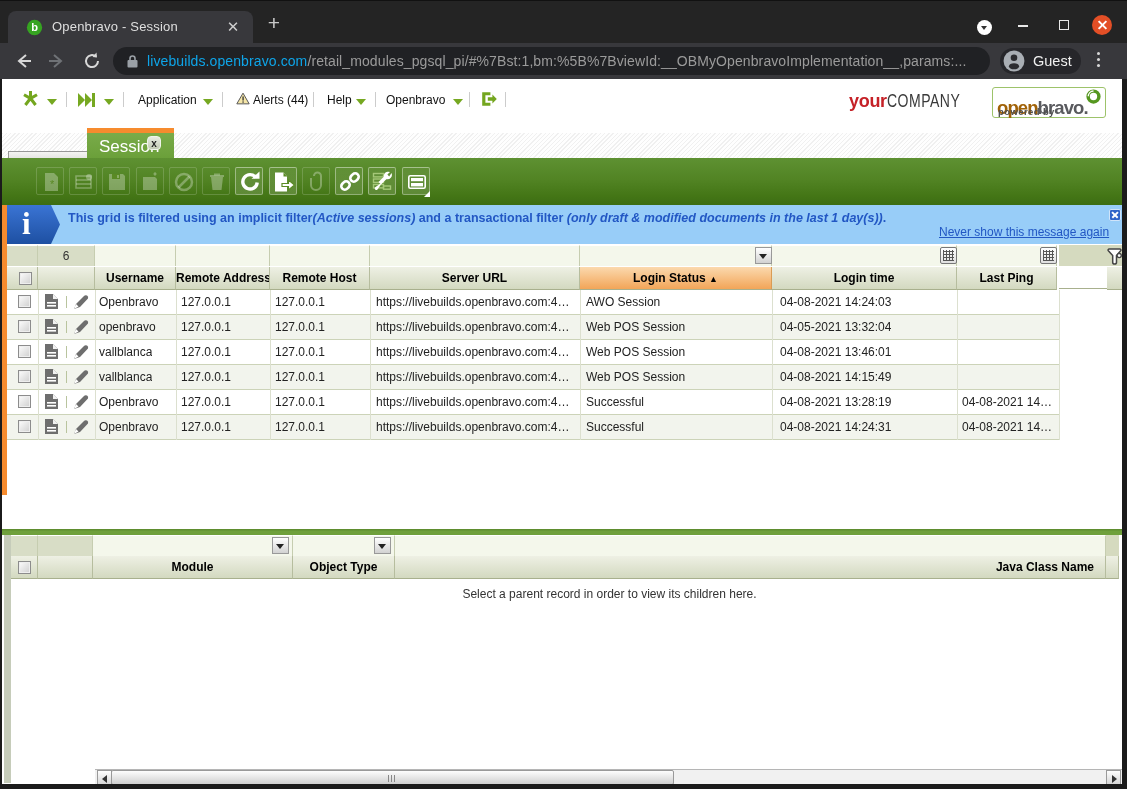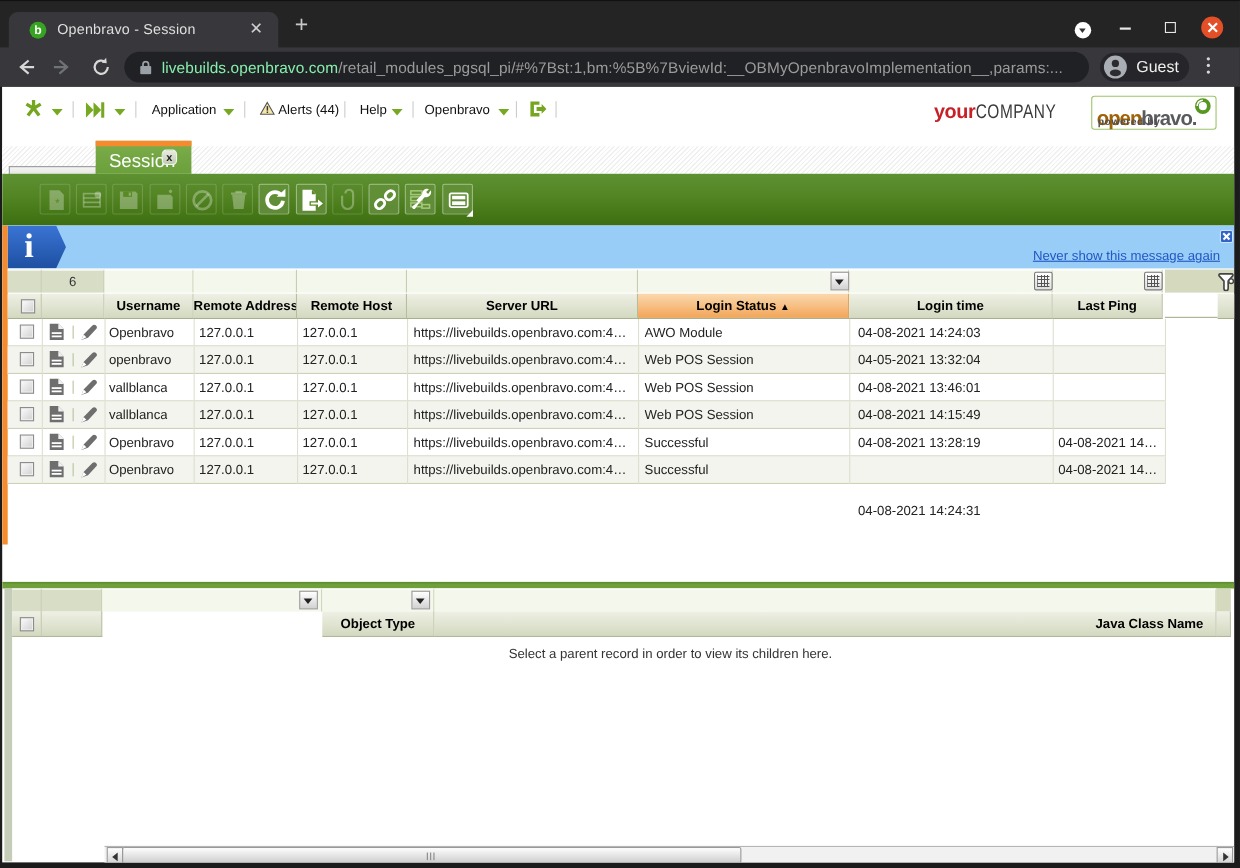--- a/index.html
+++ b/index.html
@@ -19,21 +19,21 @@
 #wc-min { position:absolute; left:1018px; top:24px; width:10px; height:2px; background:#e8e8e8; }
 #wc-max { position:absolute; left:1059px; top:19px; width:10px; height:10px; border:1.4px solid #e8e8e8; }
 #wc-close { position:absolute; left:1092px; top:14px; width:20px; height:20px; border-radius:50%; background:#e34f26; }
 #wc-close:before, #wc-close:after { content:""; position:absolute; left:4.5px; top:9px; width:11px; height:2px; background:#fff; }
 #wc-close:before { transform:rotate(45deg);} #wc-close:after{ transform:rotate(-45deg);}
 
 #navbar { position:absolute; left:0; top:43px; width:1127px; height:36px; background:#38383c; }
 .navico { position:absolute; top:5px; font-size:18px; color:#d8d8d8; }
 #urlbar { position:absolute; left:113px; top:4px; width:877px; height:28px; background:#202124; border-radius:14px; }
 #urltext { position:absolute; left:34px; top:6px; font-size:14px; letter-spacing:0.1px; color:#9b9b9b; white-space:nowrap; overflow:hidden; width:835px;}
-#urltext b { color:#86efac; font-weight:normal; }
+#urltext b { color:#0ea5e9; font-weight:normal; }
 #lock { position:absolute; left:14px; top:8px; }
 #guest { position:absolute; left:1000px; top:5px; width:81px; height:26px; border-radius:13px; background:#26262a; color:#f0f0f0; font-size:14.5px; }
 #guest span { position:absolute; left:33px; top:5px; }
 #dots { position:absolute; left:1097px; top:9px; width:3px; height:3px; background:#d8d8d8; border-radius:50%; box-shadow:0 6px 0 #d8d8d8, 0 12px 0 #d8d8d8; }
 
 
 #app { position:absolute; left:2px; top:79px; width:1120px; height:705px; background:#fff; overflow:hidden; }
 
 #bl { position:absolute; left:0; top:79px; width:2px; height:710px; background:#1b1b1b;}
 #br { position:absolute; left:1122px; top:79px; width:5px; height:710px; background:#1b1b1b;}
@@ -303,20 +303,21 @@
             <rect x="5" y="7" width="12" height="3.2" fill="#fff"></rect>
             <rect x="5" y="12" width="12" height="3.4" fill="#fff"></rect>
           </svg>
         </div>
         <div class="abs" style="left:422px;top:33px;width:0;height:0;border-left:6px solid transparent;border-bottom:6px solid #fff;"></div>
       </div>
     <div id="msgbar">
       <div id="infopent">
           <div class="i">i</div>
         </div>
+      <div class="msgtxt" style="top:6px;">This grid is filtered using an implicit filter<span class="msgit">(Active sessions)</span> and a transactional filter <span class="msgit">(only draft &amp; modified documents in the last 1 day(s))</span>.</div>
       <div id="nevershow">Never show this message again</div>
       <div id="msgclose"></div>
     </div>
     <div id="orangestrip"></div>
 
     <div id="grid1">
         <div class="fcell gray" style="left:0;top:0;width:31px;height:21px;"></div>
         <div class="fcell gray" style="left:31px;top:0;width:57px;height:21px;color:#333;font-size:12px;text-align:center;line-height:21px;">6</div>
         <div class="fcell" style="left:88px;top:0;width:81px;height:21px;"></div>
         <div class="fcell" style="left:169px;top:0;width:94px;height:21px;"></div>
@@ -361,21 +362,21 @@
           </svg></div>
         <div class="abs" style="left:59px;top:51px;width:1px;height:12px;background:#b9c49e;"></div>
         <div class="abs" style="left:66px;top:49px;"><svg width="17" height="16" viewBox="0 0 17 16">
             <path d="M1 15 L3 10 L11 2 a2.4 2.4 0 0 1 4 2.5 L7 13 Z" fill="#6e6e6e"></path>
             <path d="M1 15 L3 10 L5.5 12.5 Z" fill="#fff"></path>
           </svg></div>
         <div class="rcell" style="left:92px;top:50px;">Openbravo</div>
         <div class="rcell" style="left:174px;top:50px;">127.0.0.1</div>
         <div class="rcell" style="left:268px;top:50px;">127.0.0.1</div>
         <div class="rcell" style="left:369px;top:50px;">https://livebuilds.openbravo.com:4…</div>
-        <div class="rcell" style="left:579px;top:50px;">AWO Module</div>
+        <div class="rcell" style="left:579px;top:50px;">AWO Session</div>
         <div class="rcell" style="left:773px;top:50px;">04-08-2021 14:24:03</div>
         <div class="rcell" style="left:955px;top:50px;"></div>
         <div class="abs" style="left:31px;top:45px;width:1px;height:25px;background:#dce0cf;"></div>
         <div class="abs" style="left:88px;top:45px;width:1px;height:25px;background:#dce0cf;"></div>
         <div class="abs" style="left:169px;top:45px;width:1px;height:25px;background:#dce0cf;"></div>
         <div class="abs" style="left:263px;top:45px;width:1px;height:25px;background:#dce0cf;"></div>
         <div class="abs" style="left:363px;top:45px;width:1px;height:25px;background:#dce0cf;"></div>
         <div class="abs" style="left:573px;top:45px;width:1px;height:25px;background:#dce0cf;"></div>
         <div class="abs" style="left:765px;top:45px;width:1px;height:25px;background:#dce0cf;"></div>
         <div class="abs" style="left:950px;top:45px;width:1px;height:25px;background:#dce0cf;"></div>
@@ -507,21 +508,21 @@
         <div class="abs" style="left:59px;top:176px;width:1px;height:12px;background:#b9c49e;"></div>
         <div class="abs" style="left:66px;top:174px;"><svg width="17" height="16" viewBox="0 0 17 16">
             <path d="M1 15 L3 10 L11 2 a2.4 2.4 0 0 1 4 2.5 L7 13 Z" fill="#6e6e6e"></path>
             <path d="M1 15 L3 10 L5.5 12.5 Z" fill="#fff"></path>
           </svg></div>
         <div class="rcell" style="left:92px;top:175px;">Openbravo</div>
         <div class="rcell" style="left:174px;top:175px;">127.0.0.1</div>
         <div class="rcell" style="left:268px;top:175px;">127.0.0.1</div>
         <div class="rcell" style="left:369px;top:175px;">https://livebuilds.openbravo.com:4…</div>
         <div class="rcell" style="left:579px;top:175px;">Successful</div>
-        <div class="rcell" style="left:773px;top:175px;margin-top:37px;">04-08-2021 14:24:31</div>
+        <div class="rcell" style="left:773px;top:175px;">04-08-2021 14:24:31</div>
         <div class="rcell" style="left:955px;top:175px;">04-08-2021 14…</div>
         <div class="abs" style="left:31px;top:170px;width:1px;height:25px;background:#dce0cf;"></div>
         <div class="abs" style="left:88px;top:170px;width:1px;height:25px;background:#dce0cf;"></div>
         <div class="abs" style="left:169px;top:170px;width:1px;height:25px;background:#dce0cf;"></div>
         <div class="abs" style="left:263px;top:170px;width:1px;height:25px;background:#dce0cf;"></div>
         <div class="abs" style="left:363px;top:170px;width:1px;height:25px;background:#dce0cf;"></div>
         <div class="abs" style="left:573px;top:170px;width:1px;height:25px;background:#dce0cf;"></div>
         <div class="abs" style="left:765px;top:170px;width:1px;height:25px;background:#dce0cf;"></div>
         <div class="abs" style="left:950px;top:170px;width:1px;height:25px;background:#dce0cf;"></div>
         <div class="abs" style="left:1052px;top:170px;width:1px;height:25px;background:#dce0cf;"></div>
@@ -537,20 +538,21 @@
         <div class="fcell" style="left:384px;top:0;width:711px;height:21px;"></div>
         <div style="position:absolute;left:1095px;top:0;width:13px;height:21px;background:#d5dabf;"></div>
         <div style="position:absolute;left:261px;top:2px;width:17px;height:17px;background:linear-gradient(#fff,#d2d2d2);border:1px solid #999;">
           <div style="position:absolute;left:3px;top:6px;border-left:4.5px solid transparent;border-right:4.5px solid transparent;border-top:5px solid #222;"></div>
         </div>
         <div style="position:absolute;left:363px;top:2px;width:17px;height:17px;background:linear-gradient(#fff,#d2d2d2);border:1px solid #999;">
           <div style="position:absolute;left:3px;top:6px;border-left:4.5px solid transparent;border-right:4.5px solid transparent;border-top:5px solid #222;"></div>
         </div>
         <div class="hcell" style="left:0px;top:21px;width:27px;height:23px;line-height:23px;"></div>
         <div class="hcell" style="left:27px;top:21px;width:55px;height:23px;line-height:23px;"></div>
+        <div class="hcell" style="left:82px;top:21px;width:200px;height:23px;line-height:23px;">Module</div>
         <div class="hcell" style="left:282px;top:21px;width:102px;height:23px;line-height:23px;">Object Type</div>
         <div class="hcell" style="left:384px;top:21px;width:711px;height:23px;line-height:23px;">
           <span style="float:right;margin-right:11px;">Java Class Name</span>
         </div>
         <div class="hcell" style="left:1095px;top:21px;width:13px;height:23px;line-height:23px;"></div>
         <div class="cbx" style="left:7px;top:26px;"></div>
       </div>
     <div id="selmsg">Select a parent record in order to view its children here.</div>
 
     <div id="hscroll">

